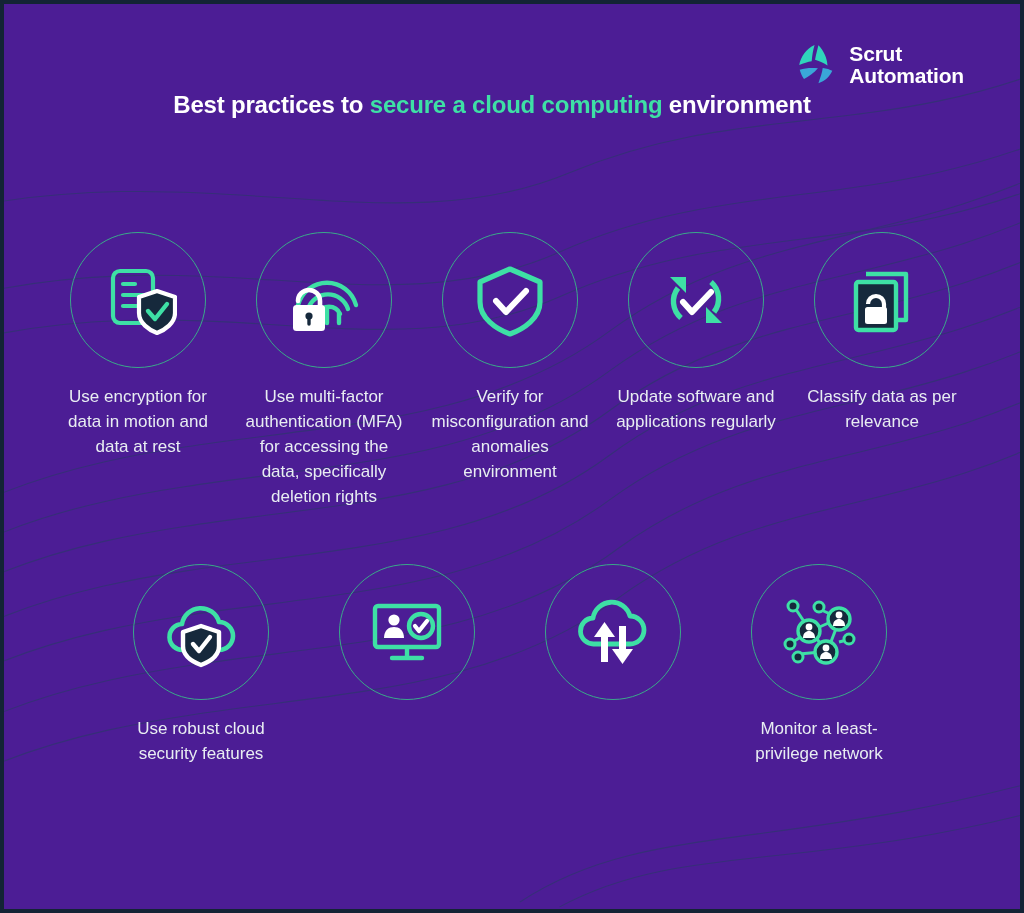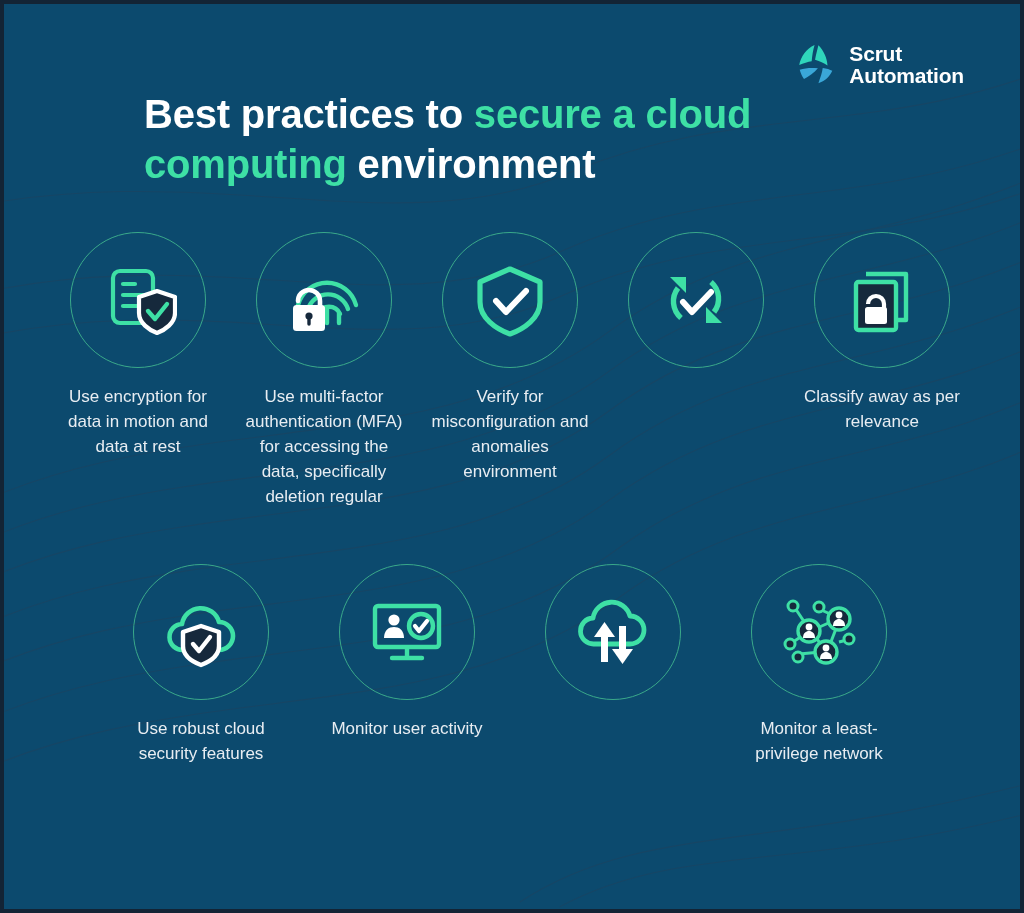--- a/index.html
+++ b/index.html
@@ -10,21 +10,21 @@
   body {
     width: 1024px;
     height: 913px;
     overflow: hidden;
     font-family: "Liberation Sans", sans-serif;
   }
   .infographic {
     position: relative;
     width: 1024px;
     height: 913px;
-    background: #0c4a6e;
+    background: #4c1d95;
     box-sizing: border-box;
     border: 4px solid #132435;
     overflow: hidden;
   }
   .bg-waves {
     position: absolute;
     inset: 0;
     pointer-events: none;
     opacity: 0.5;
   }
@@ -51,24 +51,24 @@
     line-height: 1.06;
     letter-spacing: -0.2px;
     white-space: pre-line;
   }
   
   .title {
     position: absolute;
     top: 86px;
     left: 0;
     right: 0;
-    text-align: left;
+    text-align: center;
     padding: 0 180px 0 140px;
     box-sizing: border-box;
-    font-size: 40px;
+    font-size: 24px;
     font-weight: bold;
     line-height: 1.24;
     color: #ffffff;
     letter-spacing: -0.2px;
   }
   .title .accent { color: #3ee0a5; }
   
   .row {
     position: absolute;
     display: flex;
@@ -169,21 +169,21 @@
               <path d="M42 62 L42 48"></path>
               <path d="M54 62 L54 52"></path>
               <path d="M31 62 L31 55"></path>
             </g>
             <path d="M13 40 A11 11 0 0 1 35 40 L35 46" fill="none" stroke="#ffffff" stroke-width="4.6" stroke-linecap="round"></path>
             <rect x="8" y="44" width="32" height="26" rx="3.5" fill="#ffffff"></rect>
             <circle cx="24" cy="55" r="3.6" fill="#16293c"></circle>
             <path d="M24 57 L24 63" stroke="#16293c" stroke-width="3.4" stroke-linecap="round"></path>
           </svg>
         </div>
-        <div class="caption">Use multi-factor authentication (MFA) for accessing the data, specifically deletion regular</div>
+        <div class="caption">Use multi-factor authentication (MFA) for accessing the data, specifically deletion rights</div>
       </div>
 
       <div class="cell">
         <div class="icon-ring">
           <svg width="76" height="76" viewBox="0 0 76 76">
             <path d="M38 7 L68 20 L68 40 C68 56 52 67 38 72 C24 67 8 56 8 40 L8 20 Z" fill="none" stroke="#3ee0a5" stroke-width="5.2" stroke-linejoin="round"></path>
             <polyline points="24,39 34,50 54,29" fill="none" stroke="#ffffff" stroke-width="6" stroke-linecap="round" stroke-linejoin="round"></polyline>
           </svg>
         </div>
         <div class="caption">Verify for misconfiguration and anomalies environment</div>
@@ -192,32 +192,33 @@
       <div class="cell">
         <div class="icon-ring">
           <svg width="78" height="78" viewBox="0 0 78 78">
             <path d="M21 27 A22 22 0 0 0 24 57" fill="none" stroke="#3ee0a5" stroke-width="5.4" stroke-linecap="butt"></path>
             <polygon points="13,16 29,16 29,32" fill="#3ee0a5"></polygon>
             <path d="M57 51 A22 22 0 0 0 54 21" fill="none" stroke="#3ee0a5" stroke-width="5.4" stroke-linecap="butt"></path>
             <polygon points="65,62 49,62 49,46" fill="#3ee0a5"></polygon>
             <polyline points="26,41 35,51 54,31" fill="none" stroke="#ffffff" stroke-width="6" stroke-linecap="round" stroke-linejoin="round"></polyline>
           </svg>
         </div>
+        <div class="caption">Update software and applications regularly</div>
       </div>
 
       <div class="cell">
         <div class="icon-ring">
           <svg width="76" height="76" viewBox="0 0 76 76">
             <path d="M22 12 L62 12 L62 58 L52 58" fill="none" stroke="#3ee0a5" stroke-width="4.4" stroke-linejoin="round"></path>
             <rect x="12" y="20" width="40" height="48" rx="2.5" fill="#16293c" stroke="#3ee0a5" stroke-width="4.4"></rect>
             <path d="M24 42 A8 8 0 0 1 40 42 L40 46" fill="none" stroke="#ffffff" stroke-width="4.2"></path>
             <rect x="21" y="45" width="22" height="17" rx="2.5" fill="#ffffff"></rect>
           </svg>
         </div>
-        <div class="caption">Classify away as per relevance</div>
+        <div class="caption">Classify data as per relevance</div>
       </div>
 
     </div>
 
     <div class="row row-2">
 
       <div class="cell">
         <div class="icon-ring">
           <svg width="80" height="80" viewBox="0 0 80 80">
             <path d="M22 58 A13 13 0 0 1 21 32 A19 19 0 0 1 58 30 A13 13 0 0 1 58 58 Z" fill="none" stroke="#3ee0a5" stroke-width="4.6" stroke-linejoin="round"></path>
@@ -233,21 +234,20 @@
           <svg width="80" height="80" viewBox="0 0 80 80">
             <rect x="8" y="14" width="64" height="41" rx="3" fill="none" stroke="#3ee0a5" stroke-width="4.4"></rect>
             <line x1="40" y1="55" x2="40" y2="65" stroke="#3ee0a5" stroke-width="4.4"></line>
             <line x1="25" y1="66" x2="55" y2="66" stroke="#3ee0a5" stroke-width="4.4" stroke-linecap="round"></line>
             <circle cx="27" cy="28" r="5.6" fill="#ffffff"></circle>
             <path d="M17 46 C17 38 22 35 27 35 C32 35 37 38 37 46 Z" fill="#ffffff"></path>
             <circle cx="54" cy="34" r="12" fill="none" stroke="#3ee0a5" stroke-width="4.4"></circle>
             <polyline points="48,34 52,39 60,29" fill="none" stroke="#ffffff" stroke-width="4.2" stroke-linecap="round" stroke-linejoin="round"></polyline>
           </svg>
         </div>
-        <div class="caption">Monitor user activity</div>
       </div>
 
       <div class="cell">
         <div class="icon-ring">
           <svg width="80" height="80" viewBox="0 0 80 80">
             <path d="M21 52 A13 13 0 0 1 20 26 A19 19 0 0 1 57 24 A13 13 0 0 1 57 52 Z" fill="none" stroke="#3ee0a5" stroke-width="4.8" stroke-linejoin="round"></path>
             <g fill="#ffffff">
               <rect x="28" y="42" width="7" height="28"></rect>
               <polygon points="31.5,30 42,45 21,45"></polygon>
               <rect x="46" y="34" width="7" height="27"></rect>

